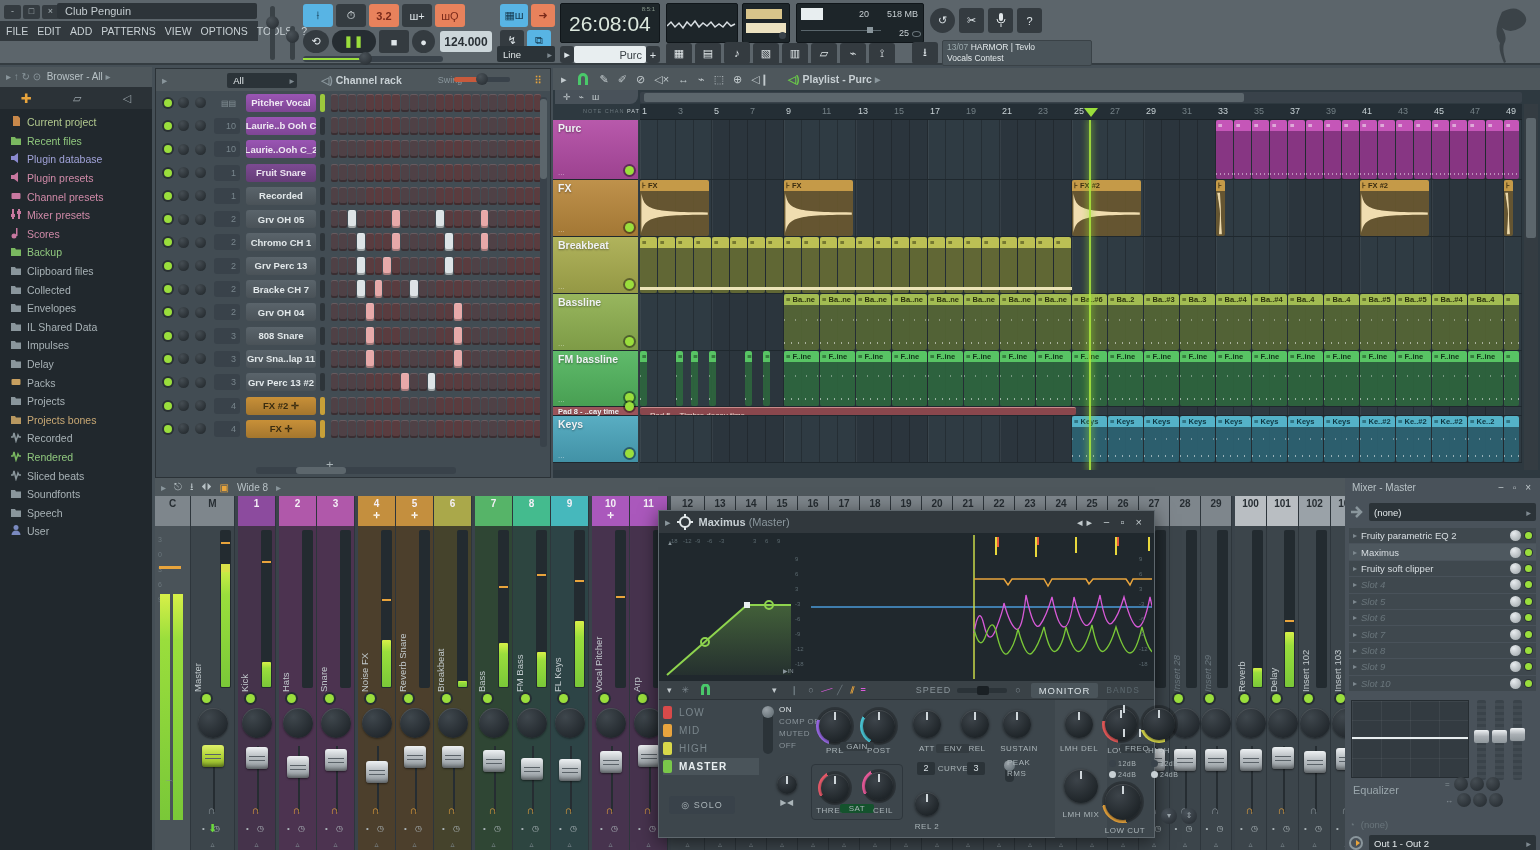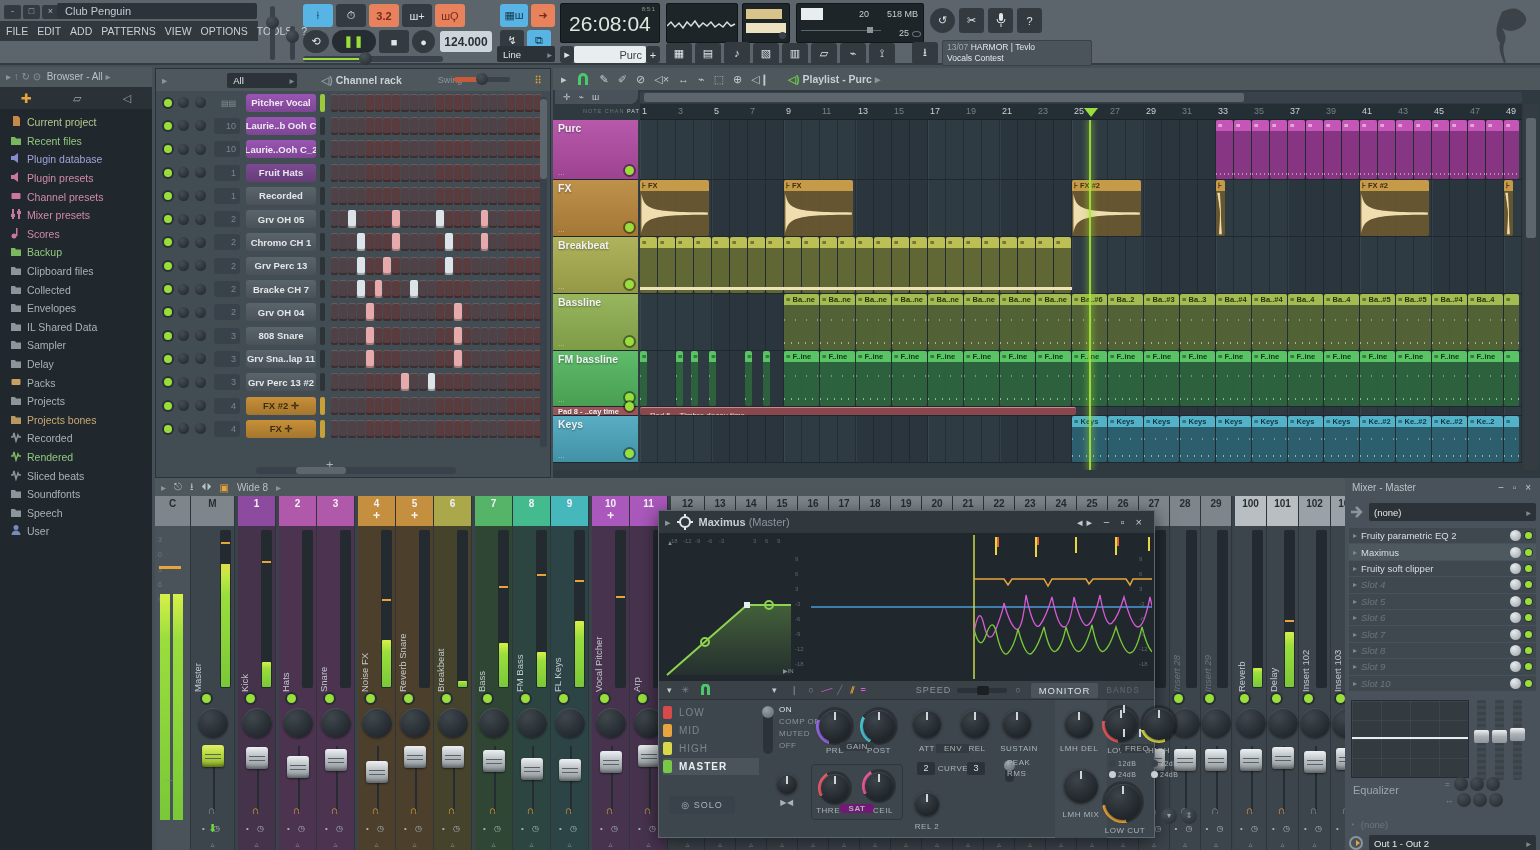--- a/index.html
+++ b/index.html
@@ -294,21 +294,21 @@
         <div class="bitem">
           <span><svg width="12" height="12">
               <path d="M1 3 h4 l1 1.5 h5 v6.5 H1 z" fill="#8a969c"></path>
             </svg></span>
           <span style="color: rgb(168, 178, 182);">IL Shared Data</span>
         </div>
         <div class="bitem">
           <span><svg width="12" height="12">
               <path d="M1 3 h4 l1 1.5 h5 v6.5 H1 z" fill="#8a969c"></path>
             </svg></span>
-          <span style="color: rgb(168, 178, 182);">Sampler</span>
+          <span style="color: rgb(168, 178, 182);">Impulses</span>
         </div>
         <div class="bitem">
           <span><svg width="12" height="12">
               <path d="M1 3 h4 l1 1.5 h5 v6.5 H1 z" fill="#8a969c"></path>
             </svg></span>
           <span style="color: rgb(168, 178, 182);">Delay</span>
         </div>
         <div class="bitem">
           <span><svg width="12" height="12">
               <rect x="1.5" y="3" width="9" height="6" rx="1" fill="#c8a060"></rect>
@@ -483,21 +483,21 @@
             <span class="stepcell" style="background: rgb(90, 60, 63);"></span>
             <span class="stepcell" style="background: rgb(90, 60, 63);"></span>
             <span class="stepcell" style="background: rgb(90, 60, 63);"></span>
           </span>
         </div>
         <div class="rrow">
           <span class="led" style="margin-left: 8px;"></span>
           <span class="rknob"></span>
           <span class="rknob"></span>
           <span class="numbox">1</span>
-          <span class="chname" style="background: linear-gradient(rgb(124, 74, 146), rgba(0, 0, 0, 0.18)), rgb(124, 74, 146); color: rgb(236, 228, 240);">Fruit Hats</span>
+          <span class="chname" style="background: linear-gradient(rgb(124, 74, 146), rgba(0, 0, 0, 0.18)), rgb(124, 74, 146); color: rgb(236, 228, 240);">Fruit Snare</span>
           <span class="chsel"></span>
           <span class="steps">
             <span class="stepcell" style="background: rgb(79, 65, 70);"></span>
             <span class="stepcell" style="background: rgb(79, 65, 70);"></span>
             <span class="stepcell" style="background: rgb(79, 65, 70);"></span>
             <span class="stepcell" style="background: rgb(79, 65, 70);"></span>
             <span class="stepcell" style="background: rgb(90, 60, 63);"></span>
             <span class="stepcell" style="background: rgb(90, 60, 63);"></span>
             <span class="stepcell" style="background: rgb(90, 60, 63);"></span>
             <span class="stepcell" style="background: rgb(90, 60, 63);"></span>
@@ -2259,21 +2259,21 @@
           <div class="mxknob" style="position: absolute; inset: 3px;">
             <div class="tick"></div>
           </div>
         </div>
         <div class="abs" style="left: 203px; top: 69px; width: 34px; height: 34px; border-radius: 50%; background: conic-gradient(from 240deg, rgb(232, 90, 154) 0deg, rgb(232, 90, 154) 90deg, rgba(0, 0, 0, 0.25) 90deg, rgba(0, 0, 0, 0.25) 360deg);">
           <div class="mxknob" style="position: absolute; inset: 3px;">
             <div class="tick"></div>
           </div>
         </div>
         <div class="mxlabel" style="left: 142px; top: 106px; width: 60px;">THRES</div>
-        <div class="mxlabel" style="left: 181px; top: 104px; width: 34px; background: #701a75; border-radius: 2px; font-weight: bold;">SAT</div>
+        <div class="mxlabel" style="left: 181px; top: 104px; width: 34px; background: #14532d; border-radius: 2px;">SAT</div>
         <div class="mxlabel" style="left: 194px; top: 106px; width: 60px;">CEIL</div>
         <div class="abs" style="left: 152px; top: 64px; width: 92px; height: 56px; border: 1px solid rgb(46, 54, 60); border-radius: 4px; pointer-events: none;"></div>
         <div class="abs" style="left: 251px; top: 7px; width: 34px; height: 34px;">
           <div class="mxknob" style="position: absolute; inset: 3px;">
             <div class="tick"></div>
           </div>
         </div>
         <div class="abs" style="left: 299px; top: 7px; width: 34px; height: 34px;">
           <div class="mxknob" style="position: absolute; inset: 3px;">
             <div class="tick"></div>

